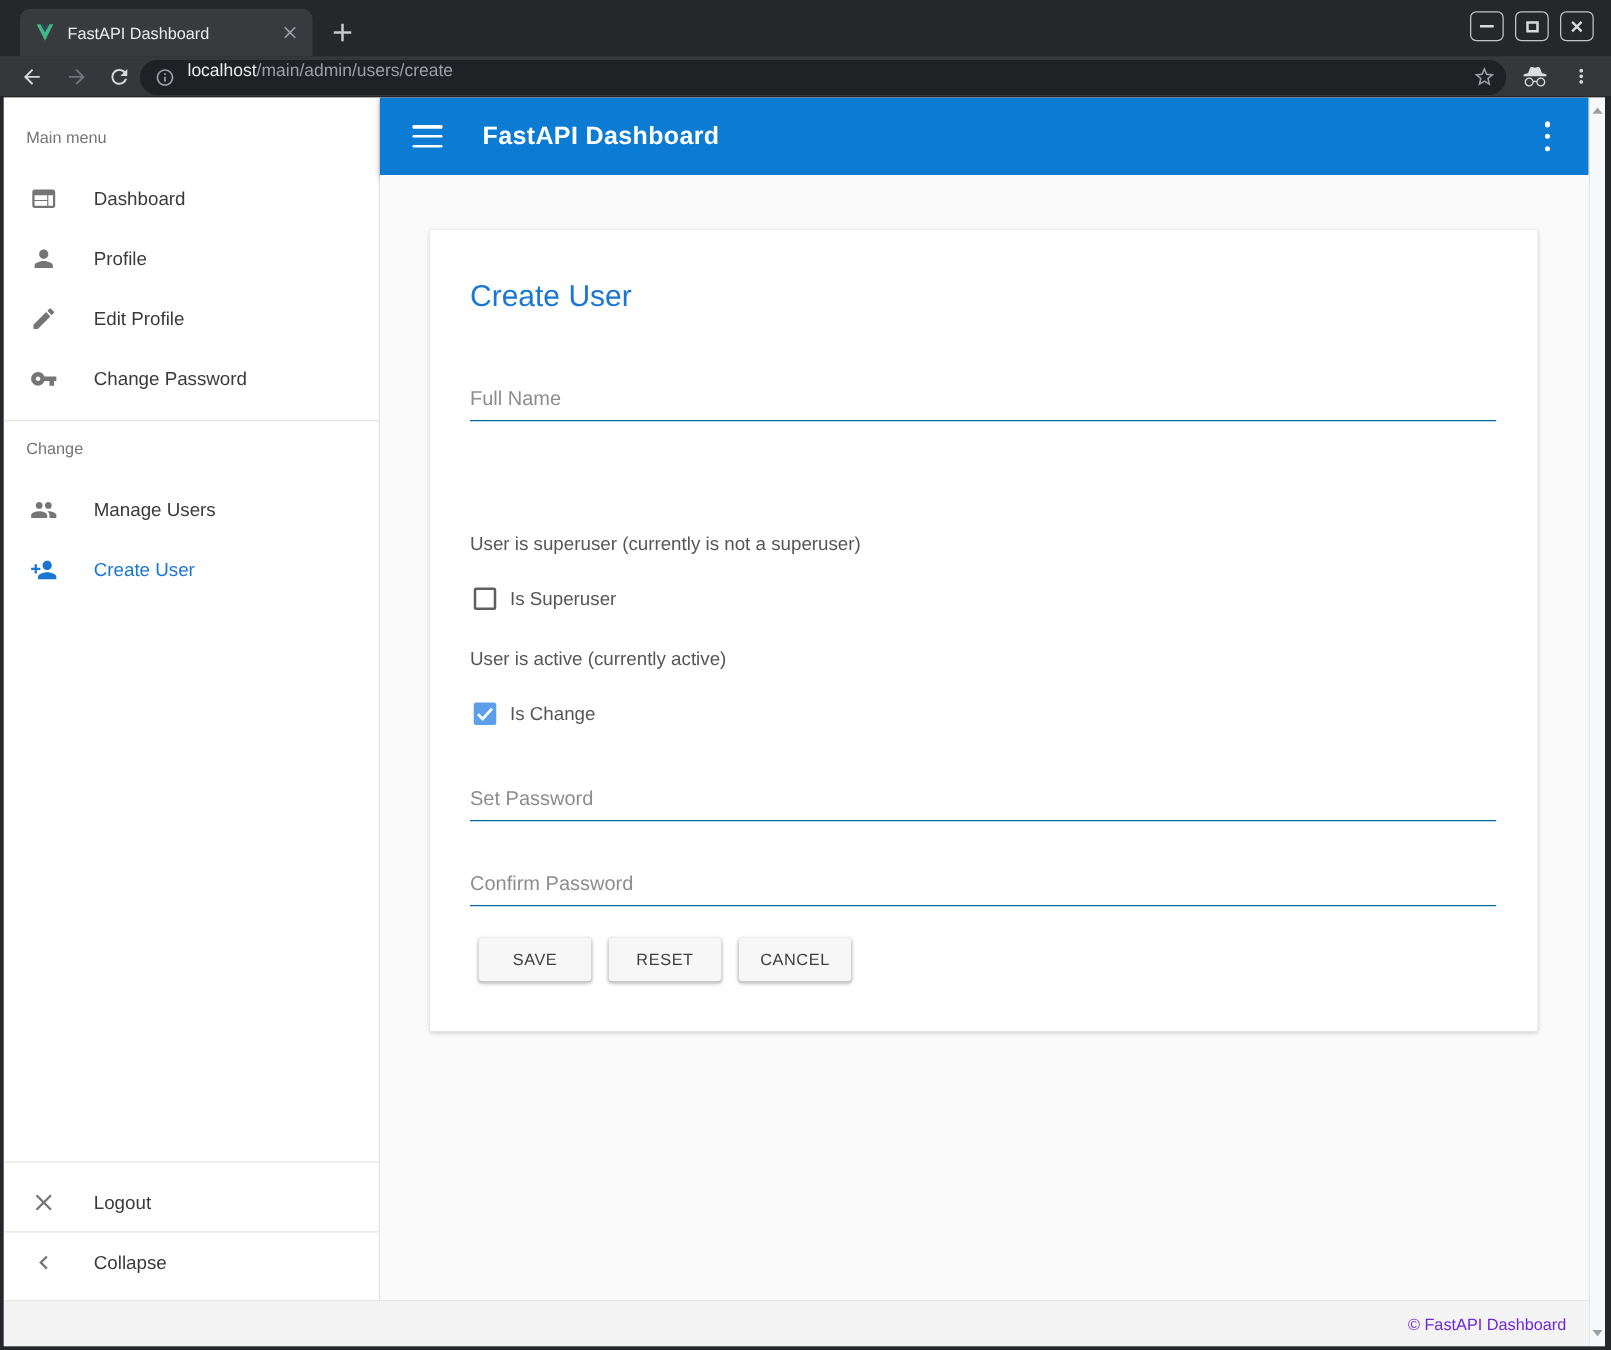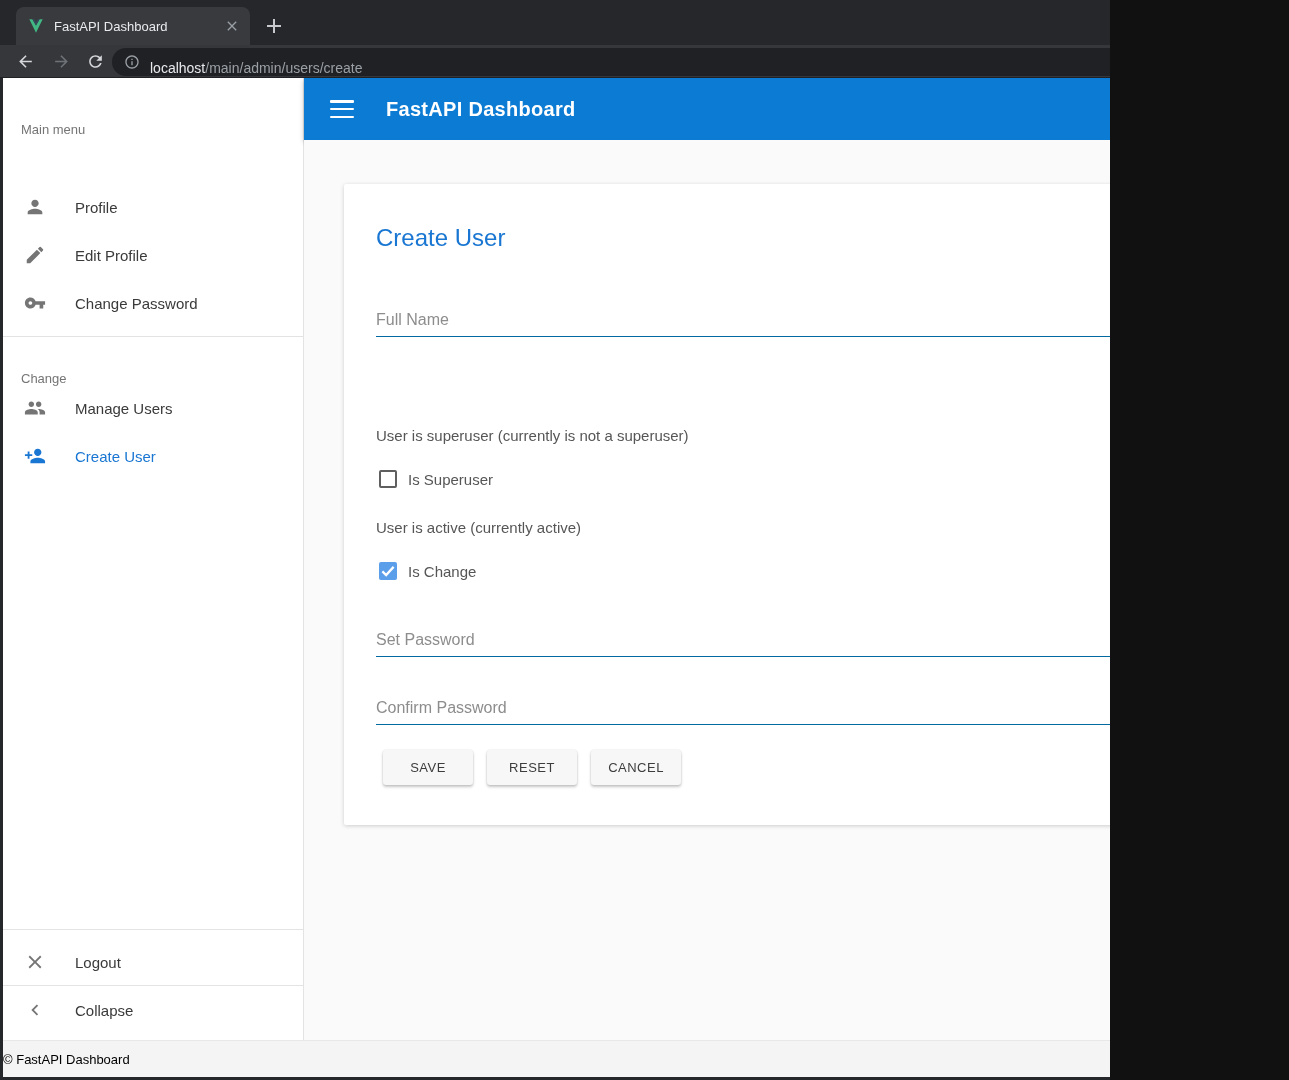--- a/index.html
+++ b/index.html
@@ -1,51 +1,51 @@
 <!DOCTYPE html>
 <html><head>
 <meta charset="utf-8">
 <style>
   * { margin:0; padding:0; box-sizing:border-box; }
   body { font-family:"Liberation Sans", sans-serif; background:#111; }
-  .screen { position:relative; width:1110px; height:1080px; background:#26272b; overflow:hidden; }
+  .screen { position:relative; width:1289px; height:1080px; background:#26272b; overflow:hidden; }
 
   
   .tabstrip { position:absolute; left:0; top:0; width:1289px; height:45px; background:#26272b; }
   .tab { position:absolute; left:16px; top:7px; width:234px; height:38px; background:#383a3e;
          border-radius:8px 8px 0 0; display:flex; align-items:center; padding:0 10px 0 12px; }
   .tab .favicon { width:16px; height:16px; flex:0 0 16px; }
   .tab-title { color:#e8eaed; font-size:13px; margin-left:10px; flex:1; white-space:nowrap; overflow:hidden; }
   .tab-close { width:16px; height:16px; color:#9aa0a6; }
   .newtab { position:absolute; left:262px; top:14px; width:24px; height:24px; color:#c7c9cc; }
   .wincontrols { position:absolute; right:14px; top:9px; display:flex; gap:9px; }
   .winbtn { width:27px; height:24px; border:1px solid #c3c5c8; border-radius:5px;
             display:flex; align-items:center; justify-content:center; color:#d8dadd; }
   .glyph-min { width:11px; height:2px; background:#d8dadd; }
   .glyph-max { width:10px; height:9px; border:2px solid #d8dadd; }
   .glyph-close { font-size:14px; line-height:1; color:#d8dadd; font-weight:bold; }
 
   .toolbar { position:absolute; left:0; top:45px; width:1289px; height:33px; background:#35373b;
              border-bottom:1px solid #202124; }
   .navicon { position:absolute; top:52px; width:19px; height:19px; }
   .omnibox { position:absolute; left:112px; top:48px; width:1093px; height:28px; background:#202124;
-             border-radius:14px; display:flex; align-items:flex-end; padding:0 34px 0 38px; }
+             border-radius:14px; display:flex; align-items:flex-start; padding:0 34px 0 38px; }
   .omni-info { position:absolute; left:124px; top:54px; width:16px; height:16px; color:#9aa0a6; }
   .url { font-size:14px; color:#e8eaed; white-space:nowrap; }
   .url .path { color:#9aa0a6; }
   .omni-star { position:absolute; left:1178px; top:52px; width:19px; height:19px; color:#9aa0a6; }
   .incognito { position:absolute; left:1216px; top:50px; width:24px; height:22px; color:#dadce0; }
   .toolbar-kebab { position:absolute; left:1256px; top:52px; width:18px; height:18px; color:#d5d7da; }
 
   
   .page { position:absolute; left:3px; top:78px; width:1281px; height:999px; background:#fafafa; overflow:hidden; }
 
   .sidebar { position:absolute; left:0; top:0; width:301px; height:962px; background:#fff;
              border-right:1px solid #e3e3e3; }
-  .section-label { position:absolute; left:18px; font-size:13px; color:#757575;margin-top:20px; }
+  .section-label { position:absolute; left:18px; font-size:13px; color:#757575; }
   .side-item { position:absolute; left:0; width:100%; height:48px; display:flex; align-items:center; cursor:pointer; }
   .side-item .s-icon { width:22px; height:22px; margin-left:21px; color:#757575; flex:0 0 22px; }
   .side-item .s-label { margin-left:29px; font-size:15px; color:#3a3a3a; }
   .side-item.active .s-icon, .side-item.active .s-label { color:#1976d2; }
   .divider { position:absolute; left:0; width:100%; height:1px; background:#e3e3e3; }
 
   .appbar { position:absolute; left:301px; top:0; width:967px; height:62px; background:#0b7bd3;
             box-shadow:0 2px 5px rgba(0,0,0,.28); display:flex; align-items:center; }
   .hamburger { width:24px; height:18px; margin-left:26px; display:flex; flex-direction:column; justify-content:space-between; }
   .hamburger span { display:block; width:24px; height:2.5px; background:#fff; border-radius:1px; }
@@ -71,22 +71,22 @@
   .checkbox.checked { background:#5b9ee9; }
   .check-label { margin-left:11px; font-size:15px; color:#565656; }
 
   .btn-row { position:absolute; left:39px; top:566px; display:flex; gap:14px; }
   .btn { width:90px; height:35px; background:#f7f7f7; border:none; border-radius:3px;
          box-shadow:0 2px 3px rgba(0,0,0,.22), 0 0 2px rgba(0,0,0,.12);
          font-family:"Liberation Sans", sans-serif; font-size:13px; font-weight:normal;
          color:#3d3d3d; letter-spacing:.5px; cursor:pointer; }
 
   .footer { position:absolute; left:0; top:962px; width:1268px; height:37px; background:#f4f4f5;
-            border-top:1px solid #e8e8e8; display:flex; align-items:center; justify-content:flex-start;
-            padding-right:18px; font-size:13px; color:#000000; }
+            border-top:1px solid #e8e8e8; display:flex; align-items:center; justify-content:flex-end;
+            padding-right:18px; font-size:13px; color:#6d28d9; }
 
   .scrollbar { position:absolute; left:1268px; top:0; width:13px; height:999px; background:#f8f9fa;
                border-left:1px solid #e6e6e6; }
   .sb-up { position:absolute; top:8px; left:2px; width:0; height:0;
            border-left:4px solid transparent; border-right:4px solid transparent; border-bottom:5px solid #9aa0a6; }
   .sb-down { position:absolute; bottom:8px; left:2px; width:0; height:0;
              border-left:4px solid transparent; border-right:4px solid transparent; border-top:5px solid #9aa0a6; }
   svg { display:block; }
 </style>
 </head>
@@ -165,20 +165,28 @@
     <svg viewBox="0 0 24 24" width="18" height="18" fill="currentColor">
         <path d="M12 8c1.1 0 2-.9 2-2s-.9-2-2-2-2 .9-2 2 .9 2 2 2zm0 2c-1.1 0-2 .9-2 2s.9 2 2 2 2-.9 2-2-.9-2-2-2zm0 6c-1.1 0-2 .9-2 2s.9 2 2 2 2-.9 2-2-.9-2-2-2z"></path>
       </svg>
   </span>
 
   <div class="page">
 
     <aside class="sidebar">
       <div class="section-label" style="top:24px;">Main menu</div>
 
+      <div class="side-item" style="top:57px;">
+        <span class="s-icon">
+          <svg viewBox="0 0 24 24" width="22" height="22" fill="currentColor">
+              <path d="M20 4H4c-1.1 0-1.99.9-1.99 2L2 18c0 1.1.9 2 2 2h16c1.1 0 2-.9 2-2V6c0-1.1-.9-2-2-2zm-5 14H4v-4h11v4zm0-5H4V9h11v4zm5 5h-4V9h4v9z"></path>
+            </svg>
+        </span>
+        <span class="s-label">Dashboard</span>
+      </div>
       <div class="side-item" style="top:153px;">
         <span class="s-icon">
           <svg viewBox="0 0 24 24" width="22" height="22" fill="currentColor">
               <path d="M3 17.25V21h3.75L17.81 9.94l-3.75-3.75L3 17.25zM20.71 7.04c.39-.39.39-1.02 0-1.41l-2.34-2.34a.9959.9959 0 0 0-1.41 0l-1.83 1.83 3.75 3.75 1.83-1.83z"></path>
             </svg>
         </span>
         <span class="s-label">Edit Profile</span>
       </div>
       <div class="side-item" style="top:105px;">
         <span class="s-icon">

